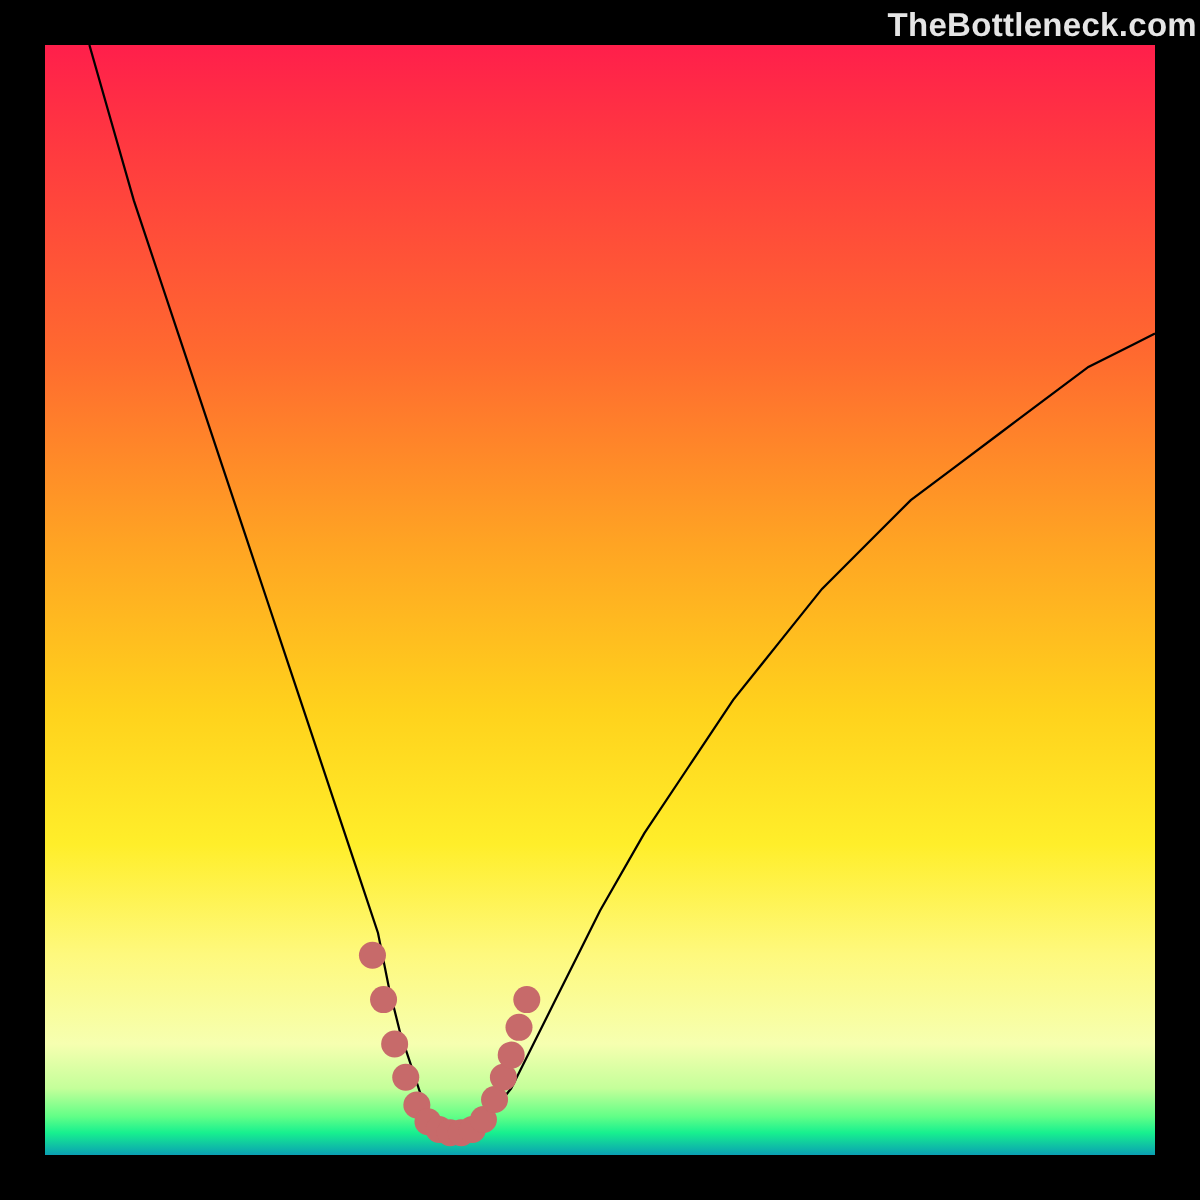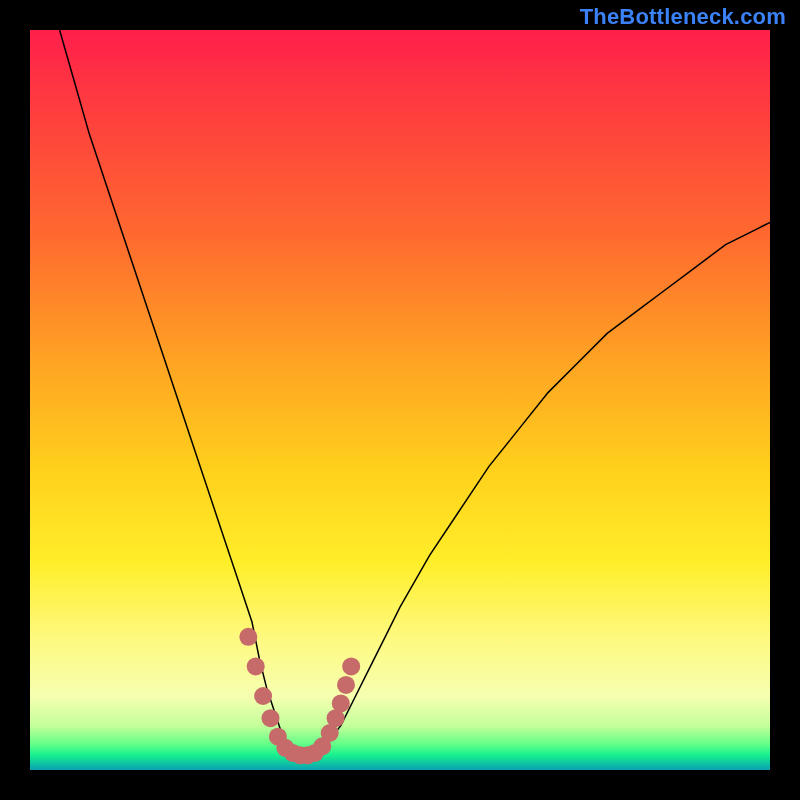--- a/index.html
+++ b/index.html
@@ -13,22 +13,22 @@
   }
   .frame {
     position: relative;
     width: 800px;
     height: 800px;
     background: #000;
   }
   .watermark {
     position: absolute;
     top: 4px;
-    right: 14px;
-    color: #3b82f6;
+    right: 2px;
+    color: #e5e5e5;
     font-size: 22px;
     font-weight: 600;
     letter-spacing: 0.2px;
     z-index: 5;
   }
   .plot-area {
     position: absolute;
     left: 30px;
     top: 30px;
     width: 740px;

